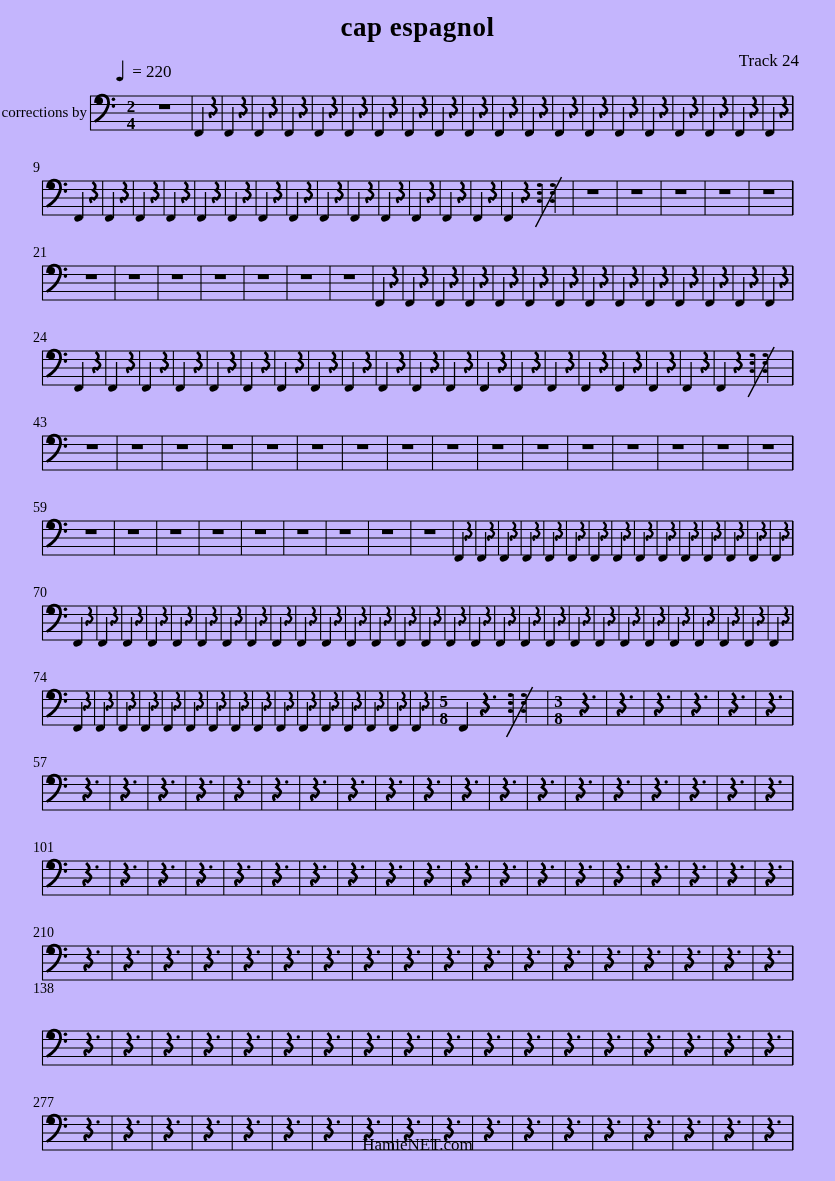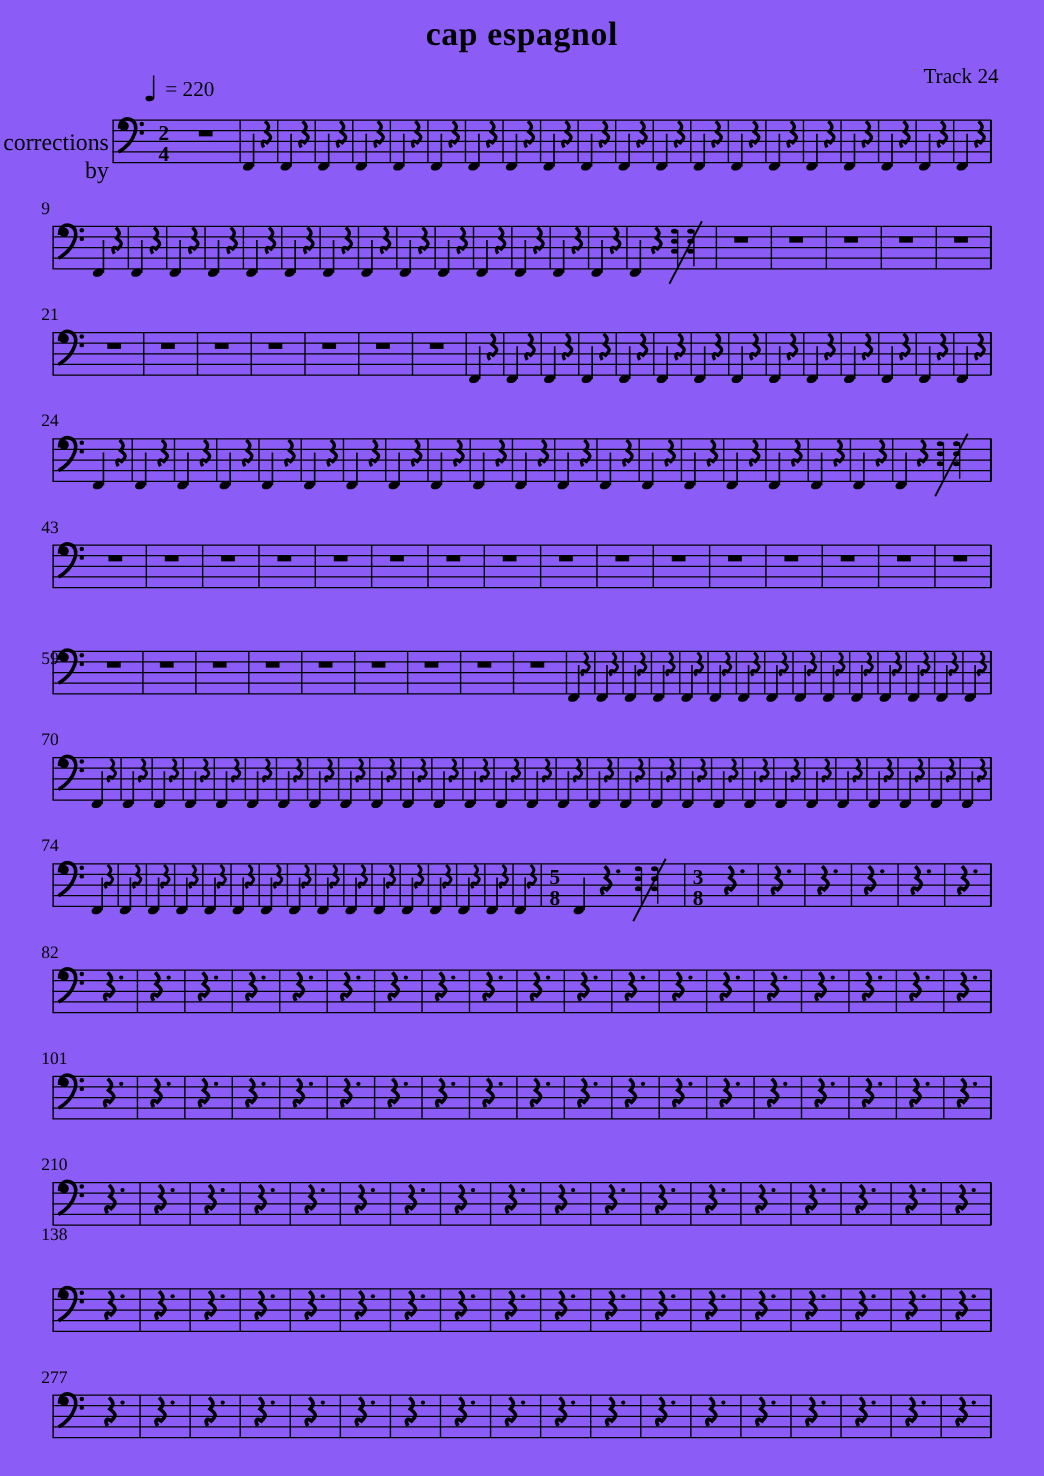--- a/index.html
+++ b/index.html
@@ -1,24 +1,24 @@
 <!DOCTYPE html>
 <html><head>
 <meta charset="utf-8">
 <style>
   html,body{margin:0;padding:0;background:#ffffff;}
-  .page{position:relative;width:835px;height:1181px;background:#8b5cf6;color:#000;
+  .page{position:relative;width:835px;height:1181px;background:#c4b5fd;color:#000;
         font-family:"Liberation Serif",serif;overflow:hidden;}
   .title{position:absolute;top:12px;left:0;right:0;text-align:center;
          font-size:27px;font-weight:bold;margin:0;letter-spacing:.5px;}
   .track{position:absolute;top:51px;right:36px;font-size:17px;}
   .tempo{position:absolute;top:58px;left:114px;display:flex;align-items:flex-end;}
   .tempo .tnote{font-family:"DejaVu Sans",sans-serif;font-size:28px;line-height:1;}
   .tempo .tval{font-size:17px;margin-left:5px;padding-bottom:4px;}
-  .credit{position:absolute;top:104px;left:0;width:87px;text-align:right;font-size:19px;}
+  .credit{position:absolute;top:104px;left:0;width:87px;text-align:right;font-size:15px;}
   .mnum{position:absolute;left:33px;font-size:14px;}
   .sys{position:absolute;left:0;}
   .footer{position:absolute;top:1135px;left:0;right:0;text-align:center;font-size:17px;}
 </style>
 </head>
 <body>
 
 <div class="page">
   <h1 class="title">cap espagnol</h1>
   <div class="track">Track 24</div>
@@ -816,21 +816,21 @@
           <g>
             <rect x="717.653125" y="20.5" width="11" height="4.6" fill="#000000"></rect>
             <line x1="747.9375" y1="12" x2="747.9375" y2="46" stroke="#000000" stroke-width="1.1"></line>
           </g>
           <g>
             <rect x="762.715625" y="20.5" width="11" height="4.6" fill="#000000"></rect>
             <line x1="793" y1="12" x2="793" y2="46" stroke="#000000" stroke-width="1.1"></line>
           </g>
         </g>
       </svg>
-      <div class="mnum" style="top: 500px; margin-top: 20px;">59</div>
+      <div class="mnum" style="top: 500px;">59</div>
       <svg width="835" height="64" class="sys" style="top: 509px;">
         <g>
           <g>
             <line x1="42" y1="12" x2="793" y2="12" stroke="#000000" stroke-width="1"></line>
             <line x1="42" y1="20.5" x2="793" y2="20.5" stroke="#000000" stroke-width="1"></line>
             <line x1="42" y1="29" x2="793" y2="29" stroke="#000000" stroke-width="1"></line>
             <line x1="42" y1="37.5" x2="793" y2="37.5" stroke="#000000" stroke-width="1"></line>
             <line x1="42" y1="46" x2="793" y2="46" stroke="#000000" stroke-width="1"></line>
           </g>
           <line x1="42.5" y1="12" x2="42.5" y2="46" stroke="#000000" stroke-width="1.1"></line>
@@ -1466,21 +1466,21 @@
           </g>
           <g>
             <g transform="translate(766.3619047619046 14) scale(1.22)">
               <path d="M2.6 0 C5.2 2.6 6.4 4.2 3.2 7.6 C7.2 10.8 7.8 11.6 4 15.4 C1.2 13 -0.6 14.8 1.6 18.6" fill="none" stroke="#000000" stroke-width="2.4"></path>
             </g>
             <circle cx="780.3619047619046" cy="18" r="1.7" fill="#000000"></circle>
             <line x1="792.9999999999998" y1="12" x2="792.9999999999998" y2="46" stroke="#000000" stroke-width="1.1"></line>
           </g>
         </g>
       </svg>
-      <div class="mnum" style="top: 755px;">82</div>
+      <div class="mnum" style="top: 755px;">57</div>
       <svg width="835" height="64" class="sys" style="top: 764px;">
         <g>
           <g>
             <line x1="42" y1="12" x2="793" y2="12" stroke="#000000" stroke-width="1"></line>
             <line x1="42" y1="20.5" x2="793" y2="20.5" stroke="#000000" stroke-width="1"></line>
             <line x1="42" y1="29" x2="793" y2="29" stroke="#000000" stroke-width="1"></line>
             <line x1="42" y1="37.5" x2="793" y2="37.5" stroke="#000000" stroke-width="1"></line>
             <line x1="42" y1="46" x2="793" y2="46" stroke="#000000" stroke-width="1"></line>
           </g>
           <line x1="42.5" y1="12" x2="42.5" y2="46" stroke="#000000" stroke-width="1.1"></line>
@@ -2211,13 +2211,14 @@
           <g>
             <g transform="translate(764.9722222222222 14) scale(1.22)">
               <path d="M2.6 0 C5.2 2.6 6.4 4.2 3.2 7.6 C7.2 10.8 7.8 11.6 4 15.4 C1.2 13 -0.6 14.8 1.6 18.6" fill="none" stroke="#000000" stroke-width="2.4"></path>
             </g>
             <circle cx="778.9722222222222" cy="18" r="1.7" fill="#000000"></circle>
             <line x1="792.9999999999999" y1="12" x2="792.9999999999999" y2="46" stroke="#000000" stroke-width="1.1"></line>
           </g>
         </g>
       </svg>
     </div>
+  <div class="footer">HamieNET.com</div>
 </div>
 
 </body></html>

